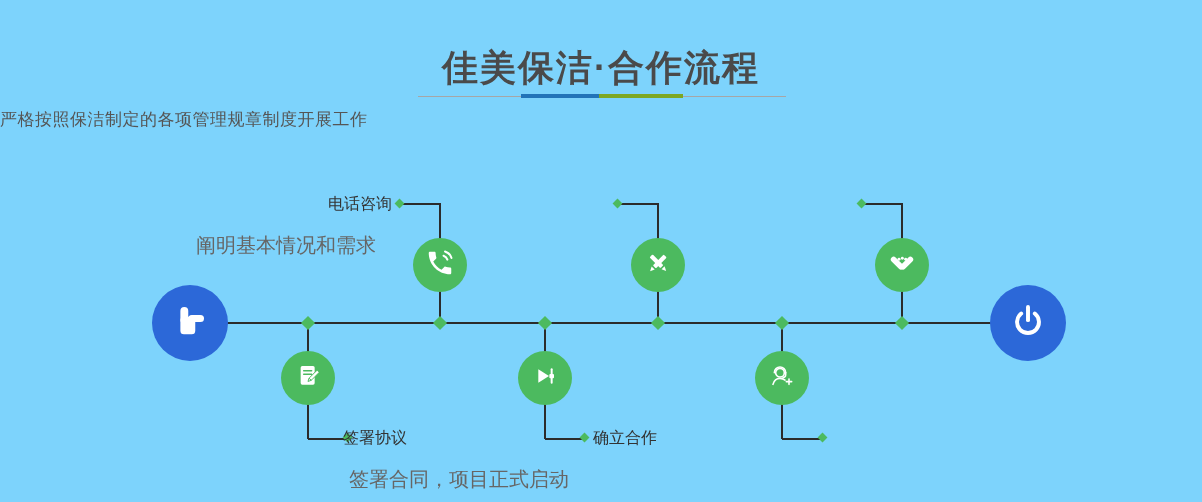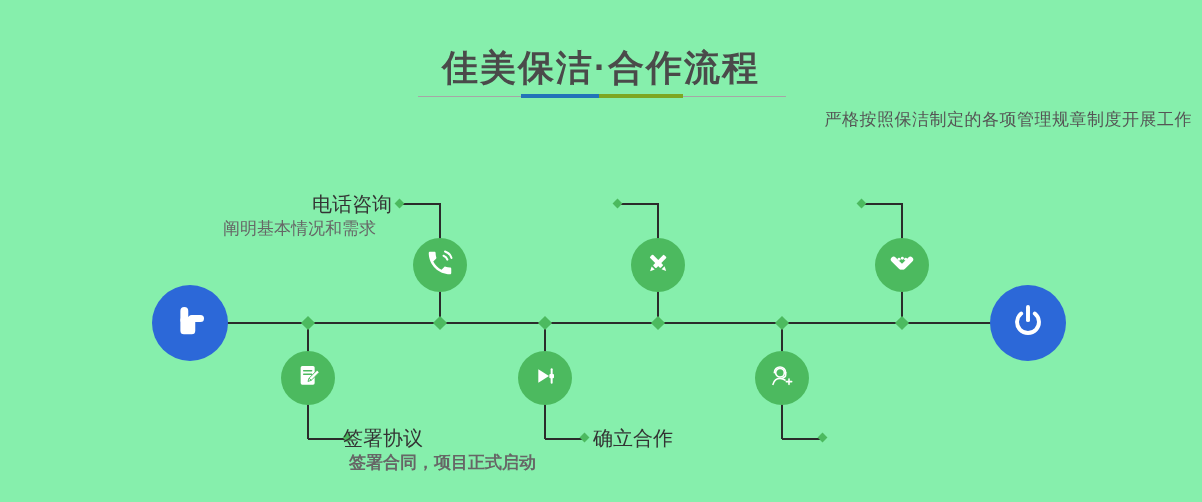--- a/index.html
+++ b/index.html
@@ -1,50 +1,50 @@
 <!DOCTYPE html>
 <html><head>
 <meta charset="utf-8">
 <style>
   html,body{margin:0;padding:0;background:#fff;}
   body{font-family:"Liberation Sans","DejaVu Sans",sans-serif;}
-  .stage{position:relative;width:1202px;height:502px;background:#86efac;overflow:hidden;}
+  .stage{position:relative;width:1202px;height:502px;background:#7dd3fc;overflow:hidden;}
 
   
   .main-title{position:absolute;top:44px;left:0;width:1202px;text-align:center;
     font-size:36px;font-weight:bold;color:#4a4a4a;letter-spacing:2px;}
   .divider-line{position:absolute;top:96px;left:418px;width:368px;height:1px;background:#a6a6a6;}
   .divider-blue{position:absolute;top:94px;left:521px;width:78px;height:4px;background:#2273b8;}
   .divider-green{position:absolute;top:94px;left:599px;width:84px;height:4px;background:#7da723;}
-  .sub-title{position:absolute;top:108px;left:0;width:1192px;text-align:right;
+  .sub-title{position:absolute;top:108px;left:0;width:1192px;text-align:left;
     font-size:17px;color:#555;letter-spacing:0.5px;}
 
   
   .main-line{position:absolute;top:322px;left:195px;width:828px;height:2px;background:#2b2b2b;z-index:1;}
   .vline{position:absolute;width:1.5px;background:#2b2b2b;z-index:1;}
   .hline{position:absolute;height:1.5px;background:#2b2b2b;z-index:1;}
 
   .junction-diamond{position:absolute;width:10px;height:10px;background:#4cba5f;
     transform:rotate(45deg);z-index:2;}
   .label-diamond{position:absolute;width:7px;height:7px;background:#4cba5f;
     transform:rotate(45deg);z-index:2;}
 
   .end-circle{position:absolute;width:76px;height:76px;border-radius:50%;background:#2c68d8;
     z-index:3;display:flex;align-items:center;justify-content:center;}
   .step-circle{position:absolute;width:54px;height:54px;border-radius:50%;background:#4cba5f;
     z-index:3;display:flex;align-items:center;justify-content:center;}
 
   
   .step-label{position:absolute;z-index:4;}
-  .step-label .t{font-size:20px;color:#333;line-height:26px;}
-  .step-label .d{font-size:17px;color:#666;line-height:22px;margin-top:1px;}
+  .step-label .t{font-size:16px;color:#333;line-height:26px;}
+  .step-label .d{font-size:20px;color:#666;line-height:22px;margin-top:17px;}
   .lab-top{width:250px;text-align:right;}
   .lab-top .d{padding-right:16px;}
   .lab-bottom{width:300px;text-align:left;}
-  .lab-bottom .d{padding-left:6px;font-weight:bold;}
+  .lab-bottom .d{padding-left:6px;}
 </style>
 </head>
 <body>
 
 <div class="stage">
 
   <div class="main-title">佳美保洁·合作流程</div>
   <div class="divider-line"></div>
   <div class="divider-blue"></div>
   <div class="divider-green"></div>

